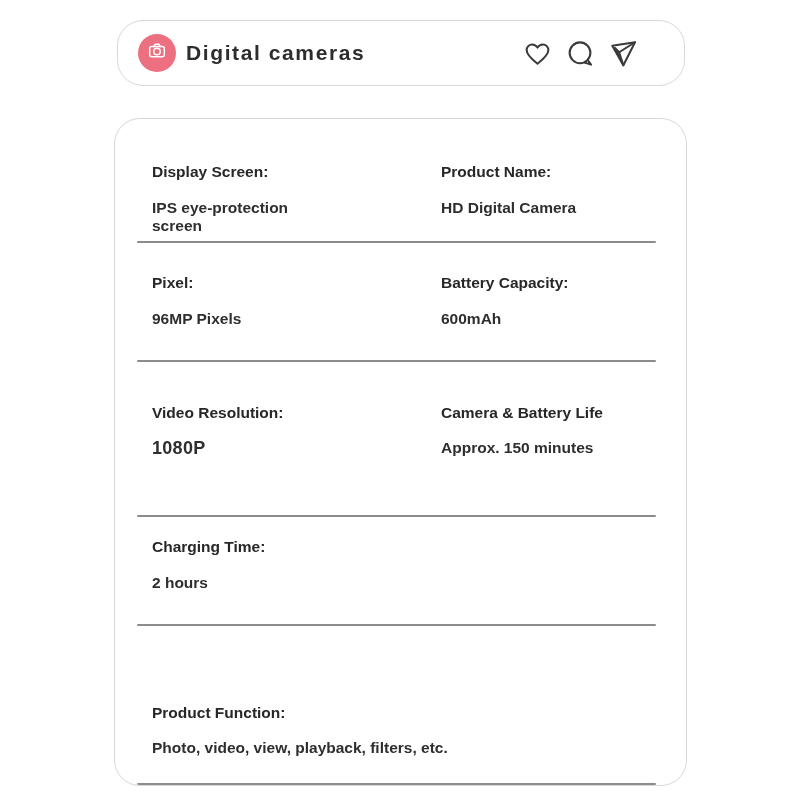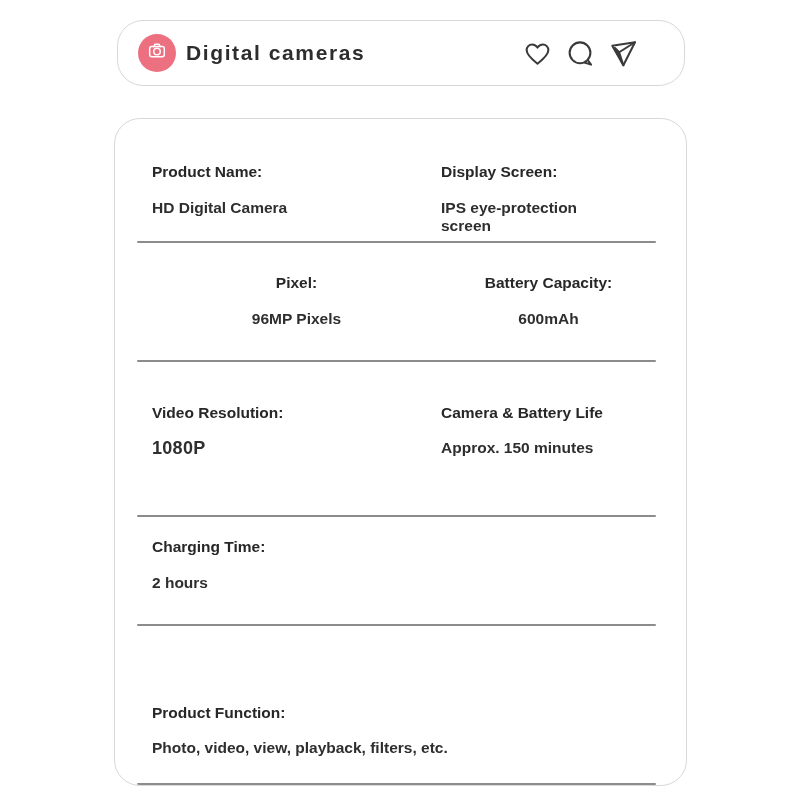--- a/index.html
+++ b/index.html
@@ -39,21 +39,21 @@
   .spec-row{
     position:relative;box-sizing:border-box;
     display:grid;grid-template-columns:289px 1fr;
     padding:0 30px 0 37px;align-items:start;
   }
   .spec-row::after{
     content:"";position:absolute;bottom:0;left:22px;right:30px;height:2px;
     background:#8c8c8c;border-radius:1px;
   }
   .spec-row.r1{height:125px;padding-top:44px;}
-  .spec-row.r2{height:119px;padding-top:31px;text-align:center;}
+  .spec-row.r2{height:119px;padding-top:31px;}
   .spec-row.r3{height:157px;padding-top:42px;}
   .spec-row.r4{height:109px;padding-top:21px;}
   .spec-row.r5{height:116px;padding-top:34px;margin-top:44px;}
   .spec-footer{flex:1;}
   .cell-full{grid-column:1 / -1;}
   .spec-label{
     margin:0 0 17px 0;font-size:15.5px;font-weight:700;line-height:1.2;
     color:#272727;white-space:pre-line;
   }
   .spec-value{
@@ -102,27 +102,27 @@
         </svg>
       </span>
     </button>
   </div>
 </div>
 
 <div class="spec-card">
 
   <div class="spec-row r1">
     <div>
-      <p class="spec-label">Product Name:</p>
-      <p class="spec-value">HD Digital Camera</p>
-    </div>
-    <div>
       <p class="spec-label">Display Screen:</p>
       <p class="spec-value">IPS eye-protection
 screen</p>
+    </div>
+    <div>
+      <p class="spec-label">Product Name:</p>
+      <p class="spec-value">HD Digital Camera</p>
     </div>
   </div>
 
   <div class="spec-row r2">
     <div>
       <p class="spec-label">Pixel:</p>
       <p class="spec-value">96MP Pixels</p>
     </div>
     <div>
       <p class="spec-label">Battery Capacity:</p>

